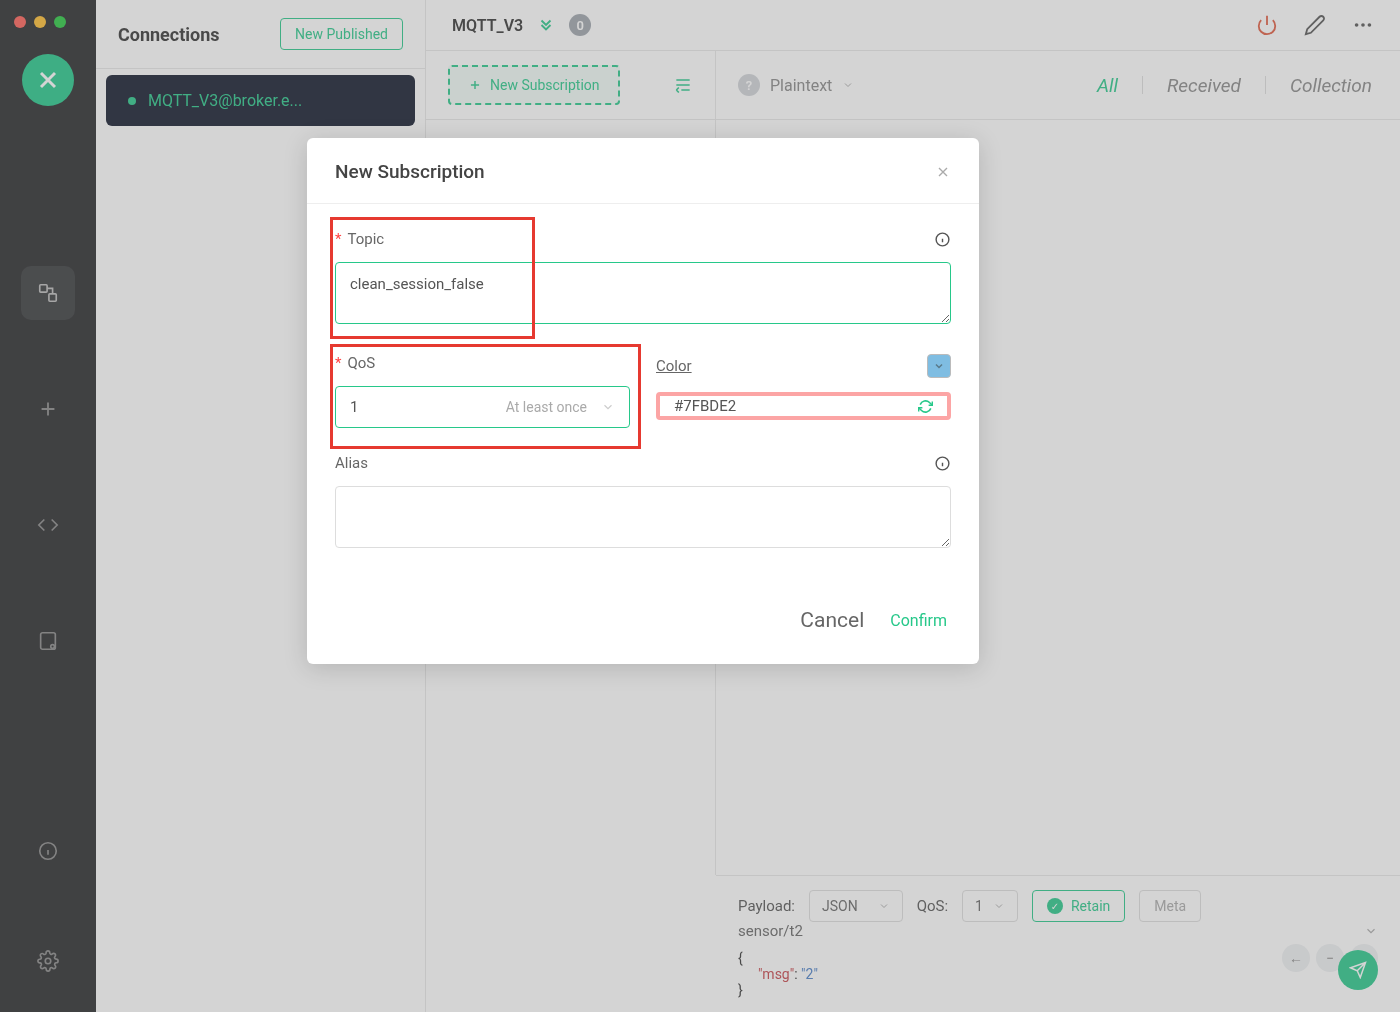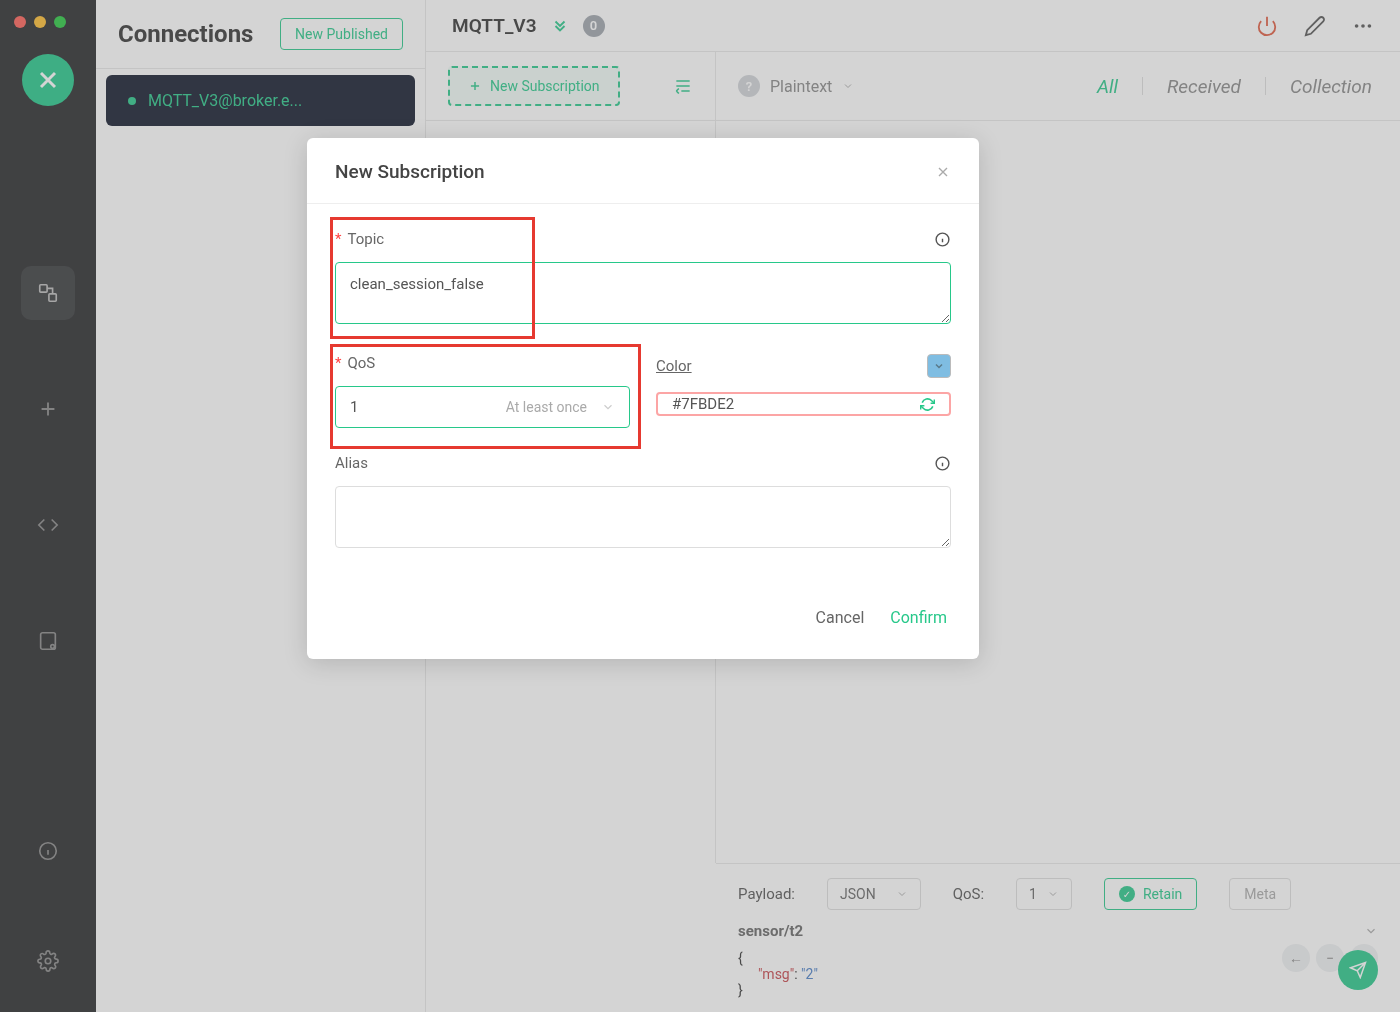--- a/index.html
+++ b/index.html
@@ -93,21 +93,21 @@
       flex-direction: column;
     }
     .conn-header {
       display: flex;
       align-items: center;
       justify-content: space-between;
       padding: 18px 22px;
       border-bottom: 1px solid #e8e8e8;
     }
     .conn-title {
-      font-size: 24px;
+      font-size: 18px;
       font-weight: 700;
       color: #333;
     }
     .new-collection-btn {
       border: 1px solid #27c88a;
       color: #27c88a;
       background: #fff;
       padding: 7px 14px;
       border-radius: 4px;
       font-size: 14px;
@@ -152,21 +152,21 @@
       justify-content: space-between;
       padding: 14px 26px;
       border-bottom: 1px solid #e8e8e8;
     }
     .main-header-left {
       display: flex;
       align-items: center;
       gap: 14px;
     }
     .conn-title-main {
-      font-size: 19px;
+      font-size: 16px;
       font-weight: 600;
       color: #333;
     }
     .chevrons {
       color: #27c88a;
     }
     .count-badge {
       background: #9ea4ac;
       color: #fff;
       width: 22px;
@@ -272,22 +272,21 @@
     }
     
     .publish-bar {
       border-top: 1px solid #e8e8e8;
       padding: 14px 22px;
       margin-left: 290px;
     }
     .publish-controls {
       display: flex;
       align-items: center;
-      gap: 32px;
-      margin-bottom: 12px;
+      gap: 14px;
     }
     .pub-label {
       color: #555;
       font-size: 15px;
     }
     .pub-select {
       border: 1px solid #ddd;
       padding: 7px 12px;
       border-radius: 4px;
       color: #666;
@@ -325,21 +324,20 @@
       display: flex;
       align-items: center;
       justify-content: center;
       font-size: 10px;
     }
     .topic-input-row {
       display: flex;
       align-items: center;
       justify-content: space-between;
       margin-bottom: 10px;
-      font-weight: bold;
     }
     .topic-text {
       color: #666;
       font-size: 15px;
     }
     .payload-editor {
       font-family: Menlo, Monaco, monospace;
       font-size: 14px;
       color: #333;
       position: relative;
@@ -471,21 +469,21 @@
       justify-content: space-between;
       cursor: pointer;
       height: 42px;
     }
     .qos-label {
       color: #aaa;
       font-size: 14px;
     }
     .form-input {
       width: 100%;
-      border: 2px solid #fca5a5;
+      border: 4px solid #fca5a5;
       border-radius: 4px;
       padding: 10px 14px;
       font-size: 15px;
       color: #555;
       height: 24px;
       display: flex;
       align-items: center;
       justify-content: space-between;
     }
     .color-swatch {
@@ -509,21 +507,21 @@
     .modal-footer {
       display: flex;
       justify-content: flex-end;
       gap: 26px;
       padding: 16px 32px 32px;
     }
     .btn-cancel {
       background: none;
       border: none;
       color: #666;
-      font-size: 16px;
+      font-size: 21px;
       cursor: pointer;
     }
     .btn-confirm {
       background: none;
       border: none;
       color: #27c88a;
       font-size: 16px;
       cursor: pointer;
     }
     .refresh-icon {

